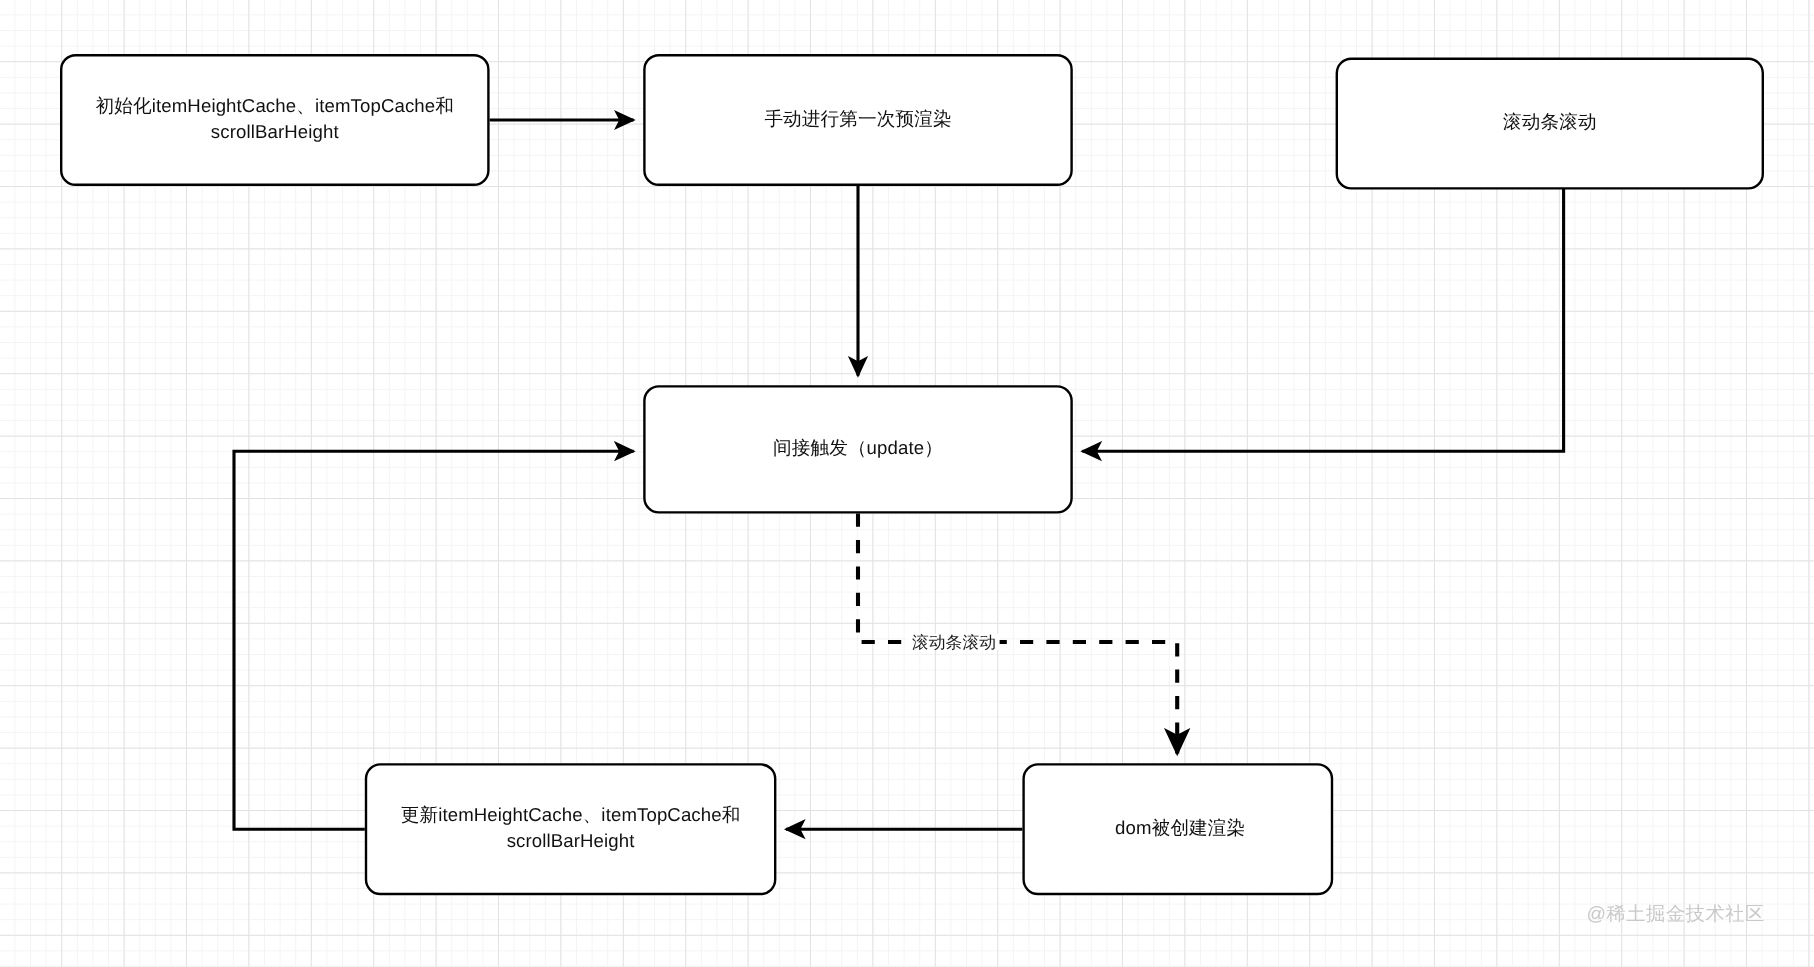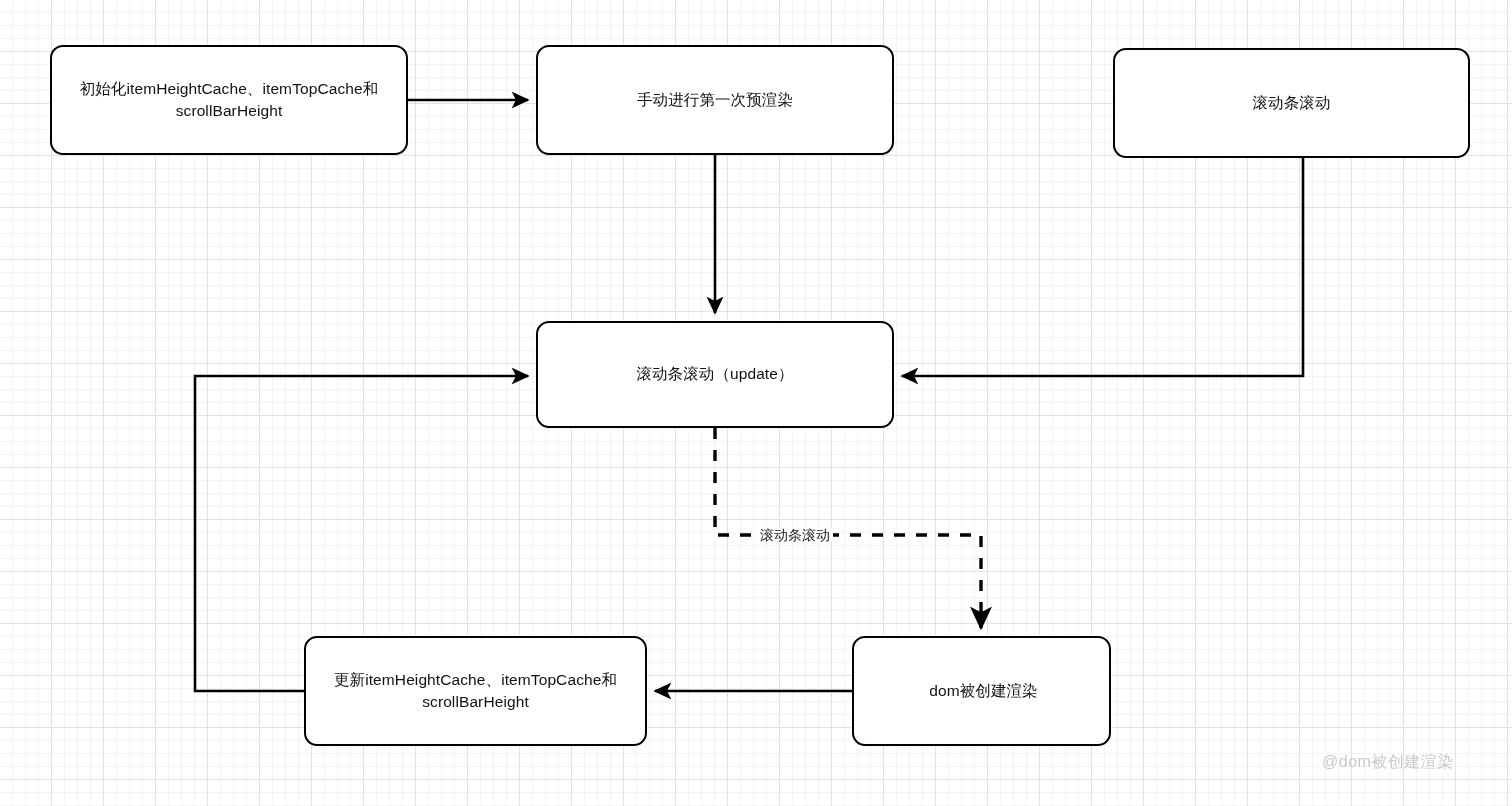--- a/index.html
+++ b/index.html
@@ -119,29 +119,29 @@
 
   <div class="node" style="left:536px; top:45px; width:358px; height:110px;">
     <span class="node-label">手动进行第一次预渲染</span>
   </div>
 
   <div class="node" style="left:1113px; top:48px; width:357px; height:110px;">
     <span class="node-label">滚动条滚动</span>
   </div>
 
   <div class="node" style="left:536px; top:321px; width:358px; height:107px;">
-    <span class="node-label">滚动条滚动（update）</span>
+    <span class="node-label">间接触发（update）</span>
   </div>
 
   <div class="node" style="left:304px; top:636px; width:343px; height:110px;">
     <span class="node-label">更新itemHeightCache、itemTopCache和
 scrollBarHeight</span>
   </div>
 
   <div class="node" style="left:852px; top:636px; width:259px; height:110px;padding-left:20px;">
     <span class="node-label">dom被创建渲染</span>
   </div>
 
   <div class="edge-label" style="left:757px; top:528px;">滚动条滚动</div>
 
-  <div class="watermark" style="left:1322px; top:752px;">@dom被创建渲染</div>
+  <div class="watermark" style="left:1322px; top:752px;">@稀土掘金技术社区</div>
 
 </div>
 
 </body></html>

